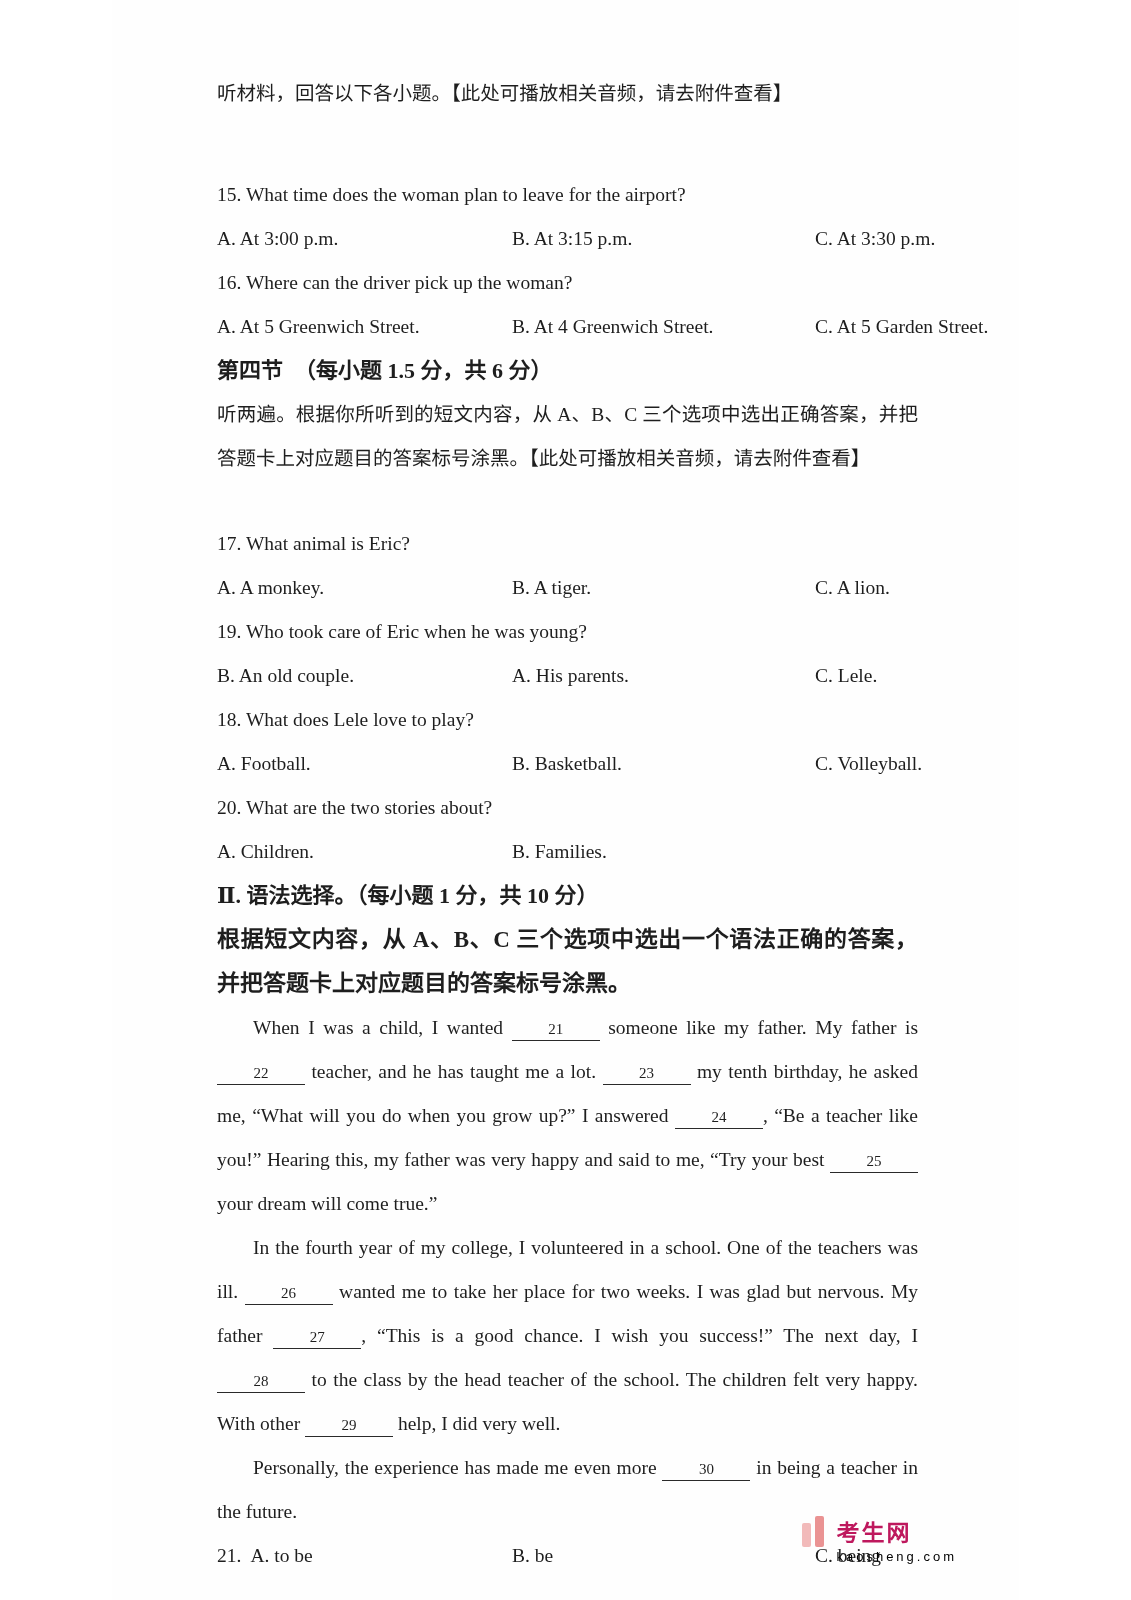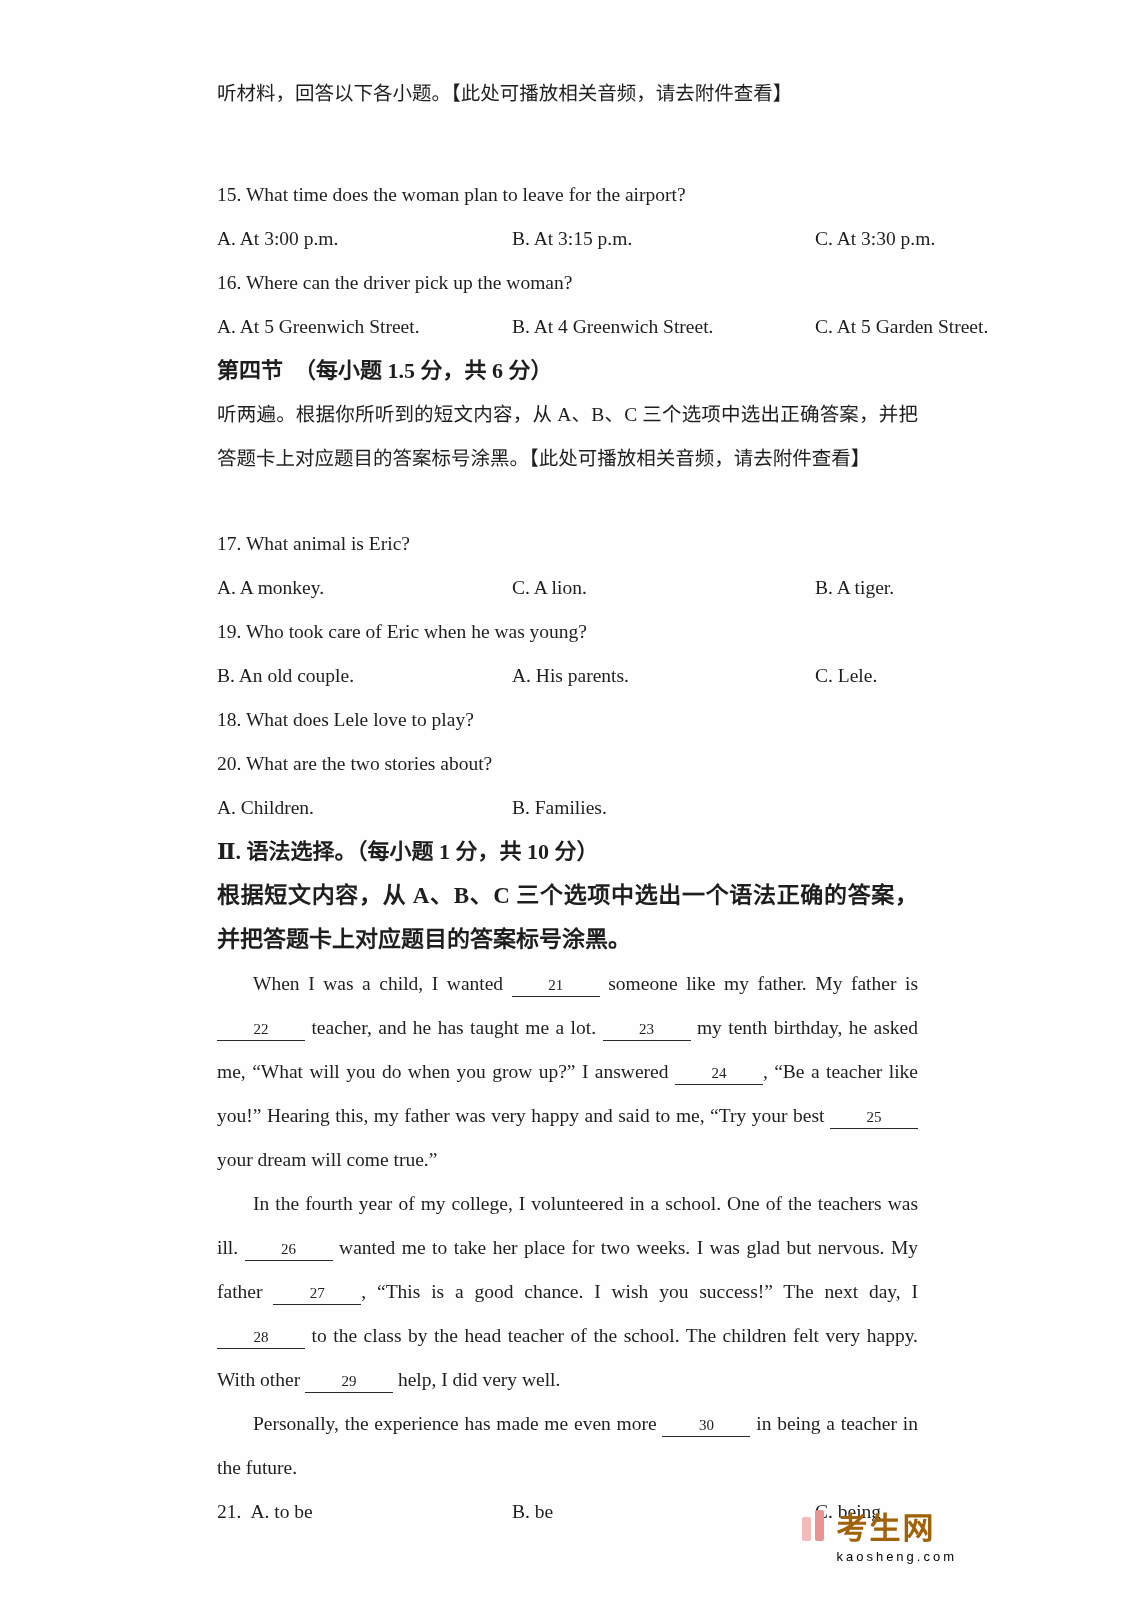--- a/index.html
+++ b/index.html
@@ -25,21 +25,21 @@
     border-bottom: 1.3px solid #2a2a2a; line-height: 22px; text-indent: 0;
     font-size: 15px;
   }
   .qnum { margin-right: 9px; }
   .watermark { position: absolute; right: 62px; bottom: 36px; }
   .wm-row { display: flex; align-items: center; gap: 7px; }
   .wm-icon { position: relative; width: 27px; height: 31px; display: inline-block; }
   .wm-icon .b1, .wm-icon .b2 { position: absolute; width: 9px; border-radius: 2px; }
   .wm-icon .b1 { left: 0; top: 7px; height: 24px; background: #f2baba; }
   .wm-icon .b2 { left: 13px; top: 0; height: 31px; background: #ea9393; }
-  .wm-name { font-size: 31px; color: #a16207; font-weight: bold; letter-spacing: 2px; font-family: "Liberation Sans", sans-serif; }
+  .wm-name { font-size: 23px; color: #be185d; font-weight: bold; letter-spacing: 2px; font-family: "Liberation Sans", sans-serif; }
   .wm-url { font-size: 13px; color: #000000; letter-spacing: 3px; margin-top: 1px; padding-left: 34px; font-family: "Liberation Sans", sans-serif; }
 </style>
 </head>
 <body>
 
 <div class="page">
   <div class="content">
 
     <p class="line instr">听材料，回答以下各小题。【此处可播放相关音频，请去附件查看】</p>
 
@@ -65,36 +65,41 @@
 
     <p class="line sec-title">第四节　（每小题 1.5 分，共 6 分）</p>
     <p class="line instr">听两遍。根据你所听到的短文内容，从 A、B、C 三个选项中选出正确答案，并把答题卡上对应题目的答案标号涂黑。【此处可播放相关音频，请去附件查看】</p>
 
     <div class="spacer-b"></div>
 
     <div>
       <p class="line">17. What animal is Eric?</p>
       <div class="opts">
         <span class="opt">A. A monkey.</span>
+        <span class="opt">B. A tiger.</span>
         <span class="opt">C. A lion.</span>
-        <span class="opt">B. A tiger.</span>
       </div>
     </div>
 
     <div>
       <p class="line">19. Who took care of Eric when he was young?</p>
       <div class="opts">
         <span class="opt">B. An old couple.</span>
         <span class="opt">A. His parents.</span>
         <span class="opt">C. Lele.</span>
       </div>
     </div>
 
     <div>
       <p class="line">18. What does Lele love to play?</p>
+      <div class="opts">
+        <span class="opt">A. Football.</span>
+        <span class="opt">B. Basketball.</span>
+        <span class="opt">C. Volleyball.</span>
+      </div>
     </div>
 
     <div>
       <p class="line">20. What are the two stories about?</p>
       <div class="opts">
         <span class="opt">A. Children.</span>
         <span class="opt">B. Families.</span>
       </div>
     </div>
 

